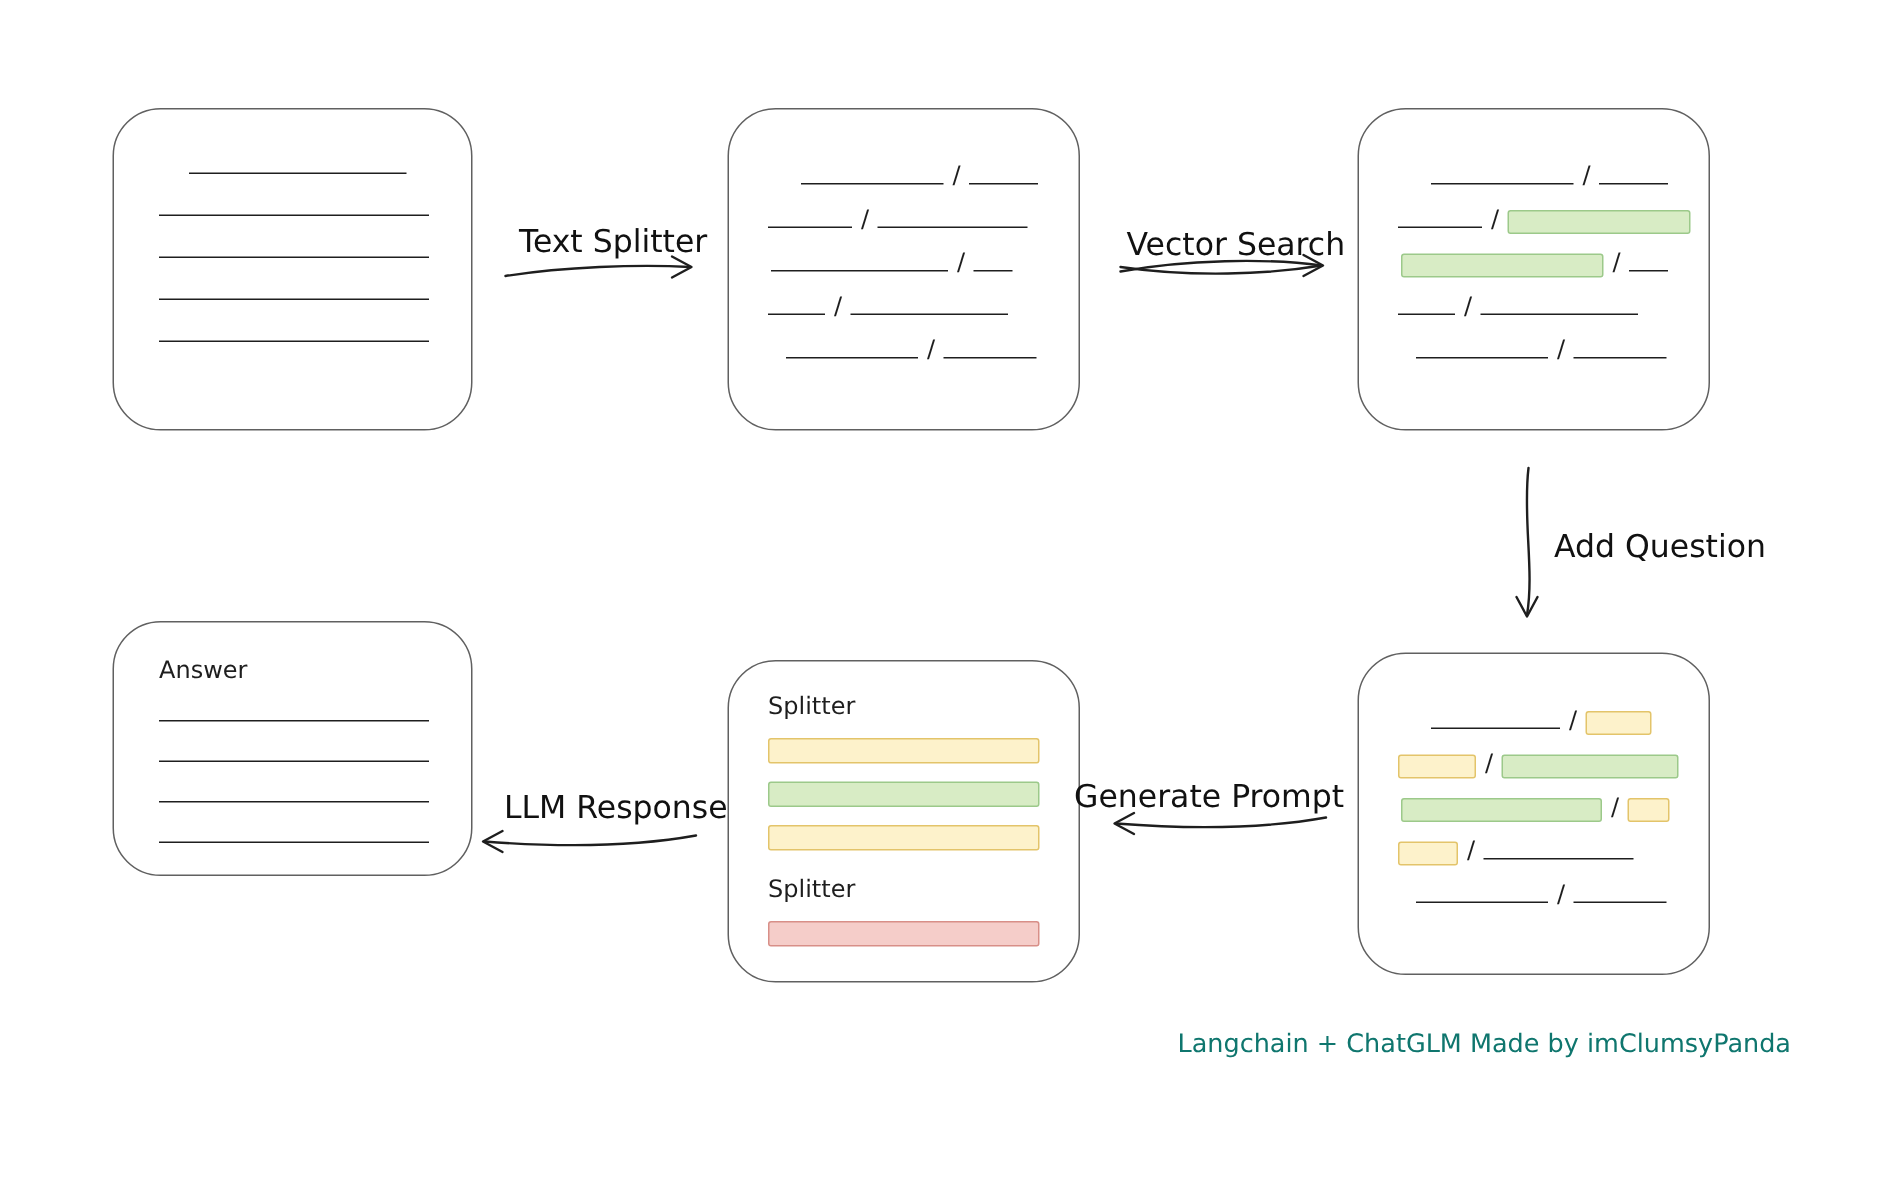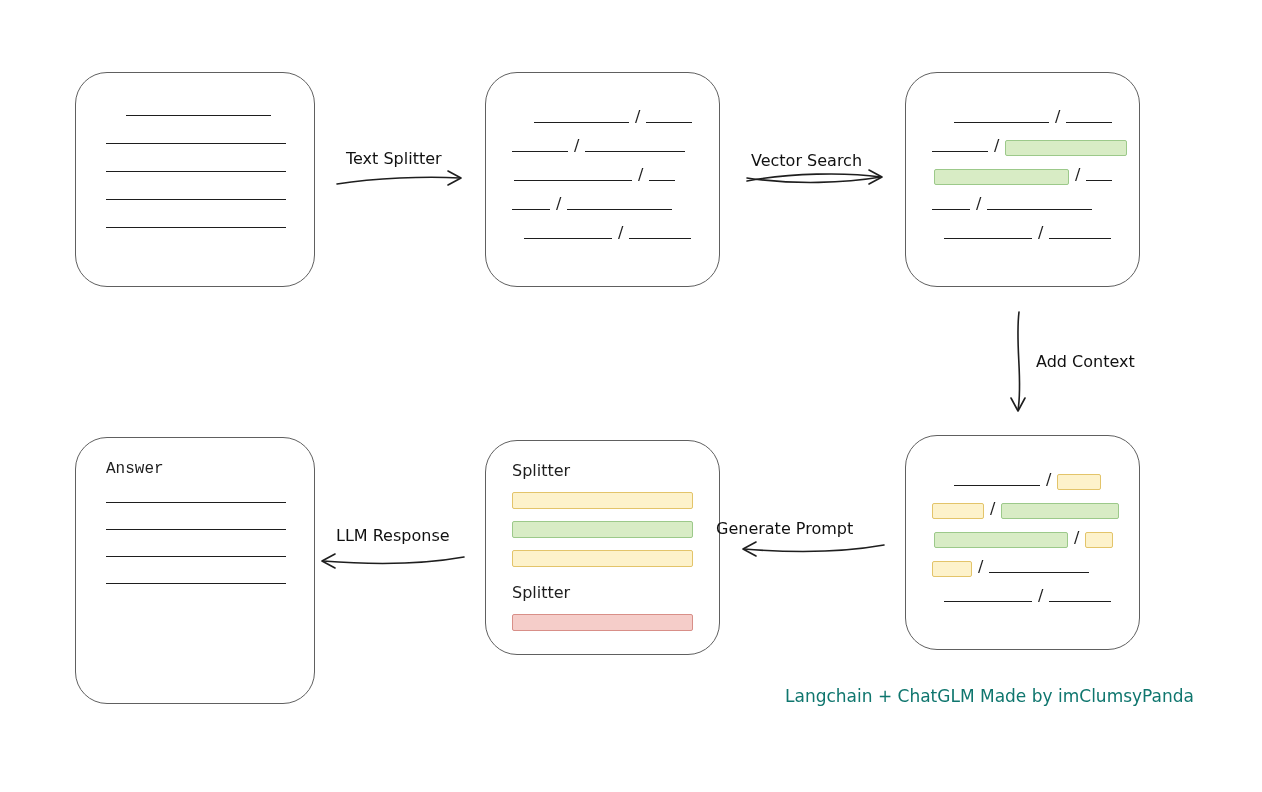--- a/index.html
+++ b/index.html
@@ -19,21 +19,21 @@
     background:#ffffff;
     border:1.5px solid #606060;
     border-radius:32px;
     box-sizing:border-box;
   }
   #box-doc    {left:75px;  top:72px;  width:240px; height:215px;}
   #box-chunks {left:485px; top:72px;  width:235px; height:215px;}
   #box-vector {left:905px; top:72px;  width:235px; height:215px;}
   #box-context{left:905px; top:435px; width:235px; height:215px;}
   #box-prompt {left:485px; top:440px; width:235px; height:215px;}
-  #box-answer {left:75px;  top:437px; width:240px; height:267px;font-family:Liberation Mono, monospace;}
+  #box-answer {left:75px;  top:414px; width:240px; height:170px;}
 
   .doc-lines{padding:42px 0 0 30px;}
   .doc-line{width:180px;height:0;border-top:1.6px solid #1e1e1e;margin-bottom:27px;}
   .doc-line.short{width:145px;margin-left:20px;}
 
   .rows{padding:32px 0 0 26px;}
   .chunk-row{display:flex;align-items:flex-end;height:22px;margin-bottom:7px;}
   .seg{display:inline-block;height:0;border-top:1.6px solid #1e1e1e;margin-bottom:4px;}
   .slash{font-size:16px;line-height:20px;margin:0 6px;color:#1e1e1e;}
   .chip{display:inline-block;height:16px;border-radius:2px;margin-bottom:0px;box-sizing:border-box;}
@@ -47,21 +47,21 @@
   .bar.yellow{background:#fdf2cb;border:1.4px solid #e3c46a;}
   .bar.green {background:#d8ecc5;border:1.4px solid #9cc98a;}
   .bar.red   {background:#f5cdc9;border:1.4px solid #d88f88;}
 
   .answer-inner{padding:22px 0 0 30px;}
   .answer-inner .prompt-label{margin-bottom:24px;}
   .answer-inner .doc-line{margin-bottom:26px;}
 
   .arrow-label{
     position:absolute;
-    font-size:16px;
+    font-size:21px;
     white-space:nowrap;
     color:#111111;
   }
   .caption{
     position:absolute;
     left:785px;top:686px;
     font-size:17px;
     white-space:nowrap;
     color:#0f766e;
   }
@@ -206,19 +206,19 @@
       <div class="prompt-label">Answer</div>
       <div class="doc-line"></div>
       <div class="doc-line"></div>
       <div class="doc-line"></div>
       <div class="doc-line"></div>
     </div>
   </div>
 
   <div class="arrow-label" style="left:346px;top:149px">Text Splitter</div>
   <div class="arrow-label" style="left:751px;top:151px">Vector Search</div>
-  <div class="arrow-label" style="left:1036px;top:352px">Add Context</div>
+  <div class="arrow-label" style="left:1036px;top:352px">Add Question</div>
   <div class="arrow-label" style="left:716px;top:519px">Generate Prompt</div>
   <div class="arrow-label" style="left:336px;top:526px">LLM Response</div>
 
   <div class="caption">Langchain + ChatGLM Made by imClumsyPanda</div>
 
 </div>
 
 </body></html>

